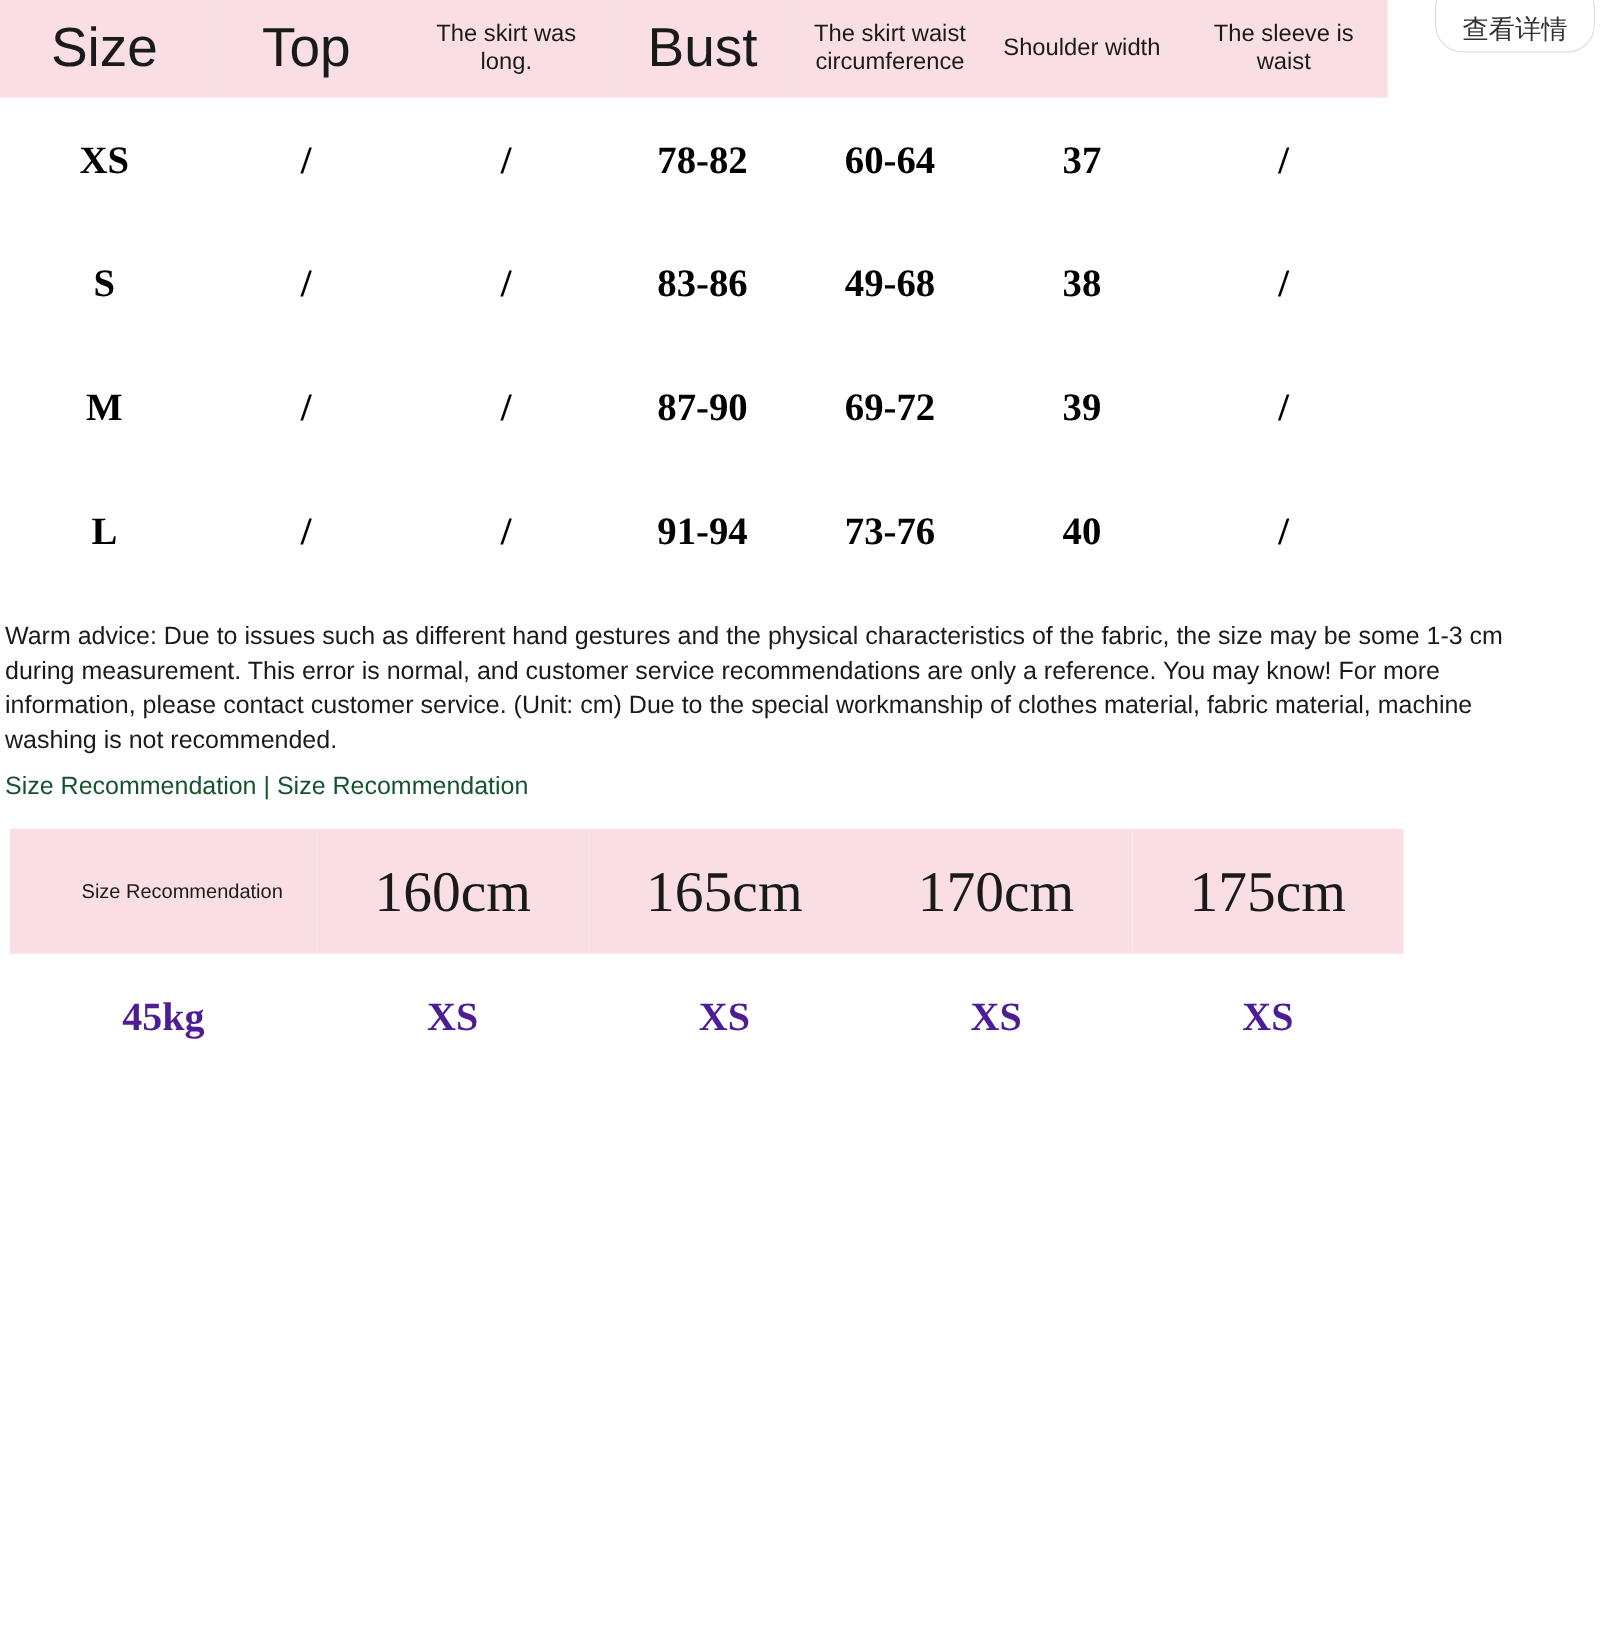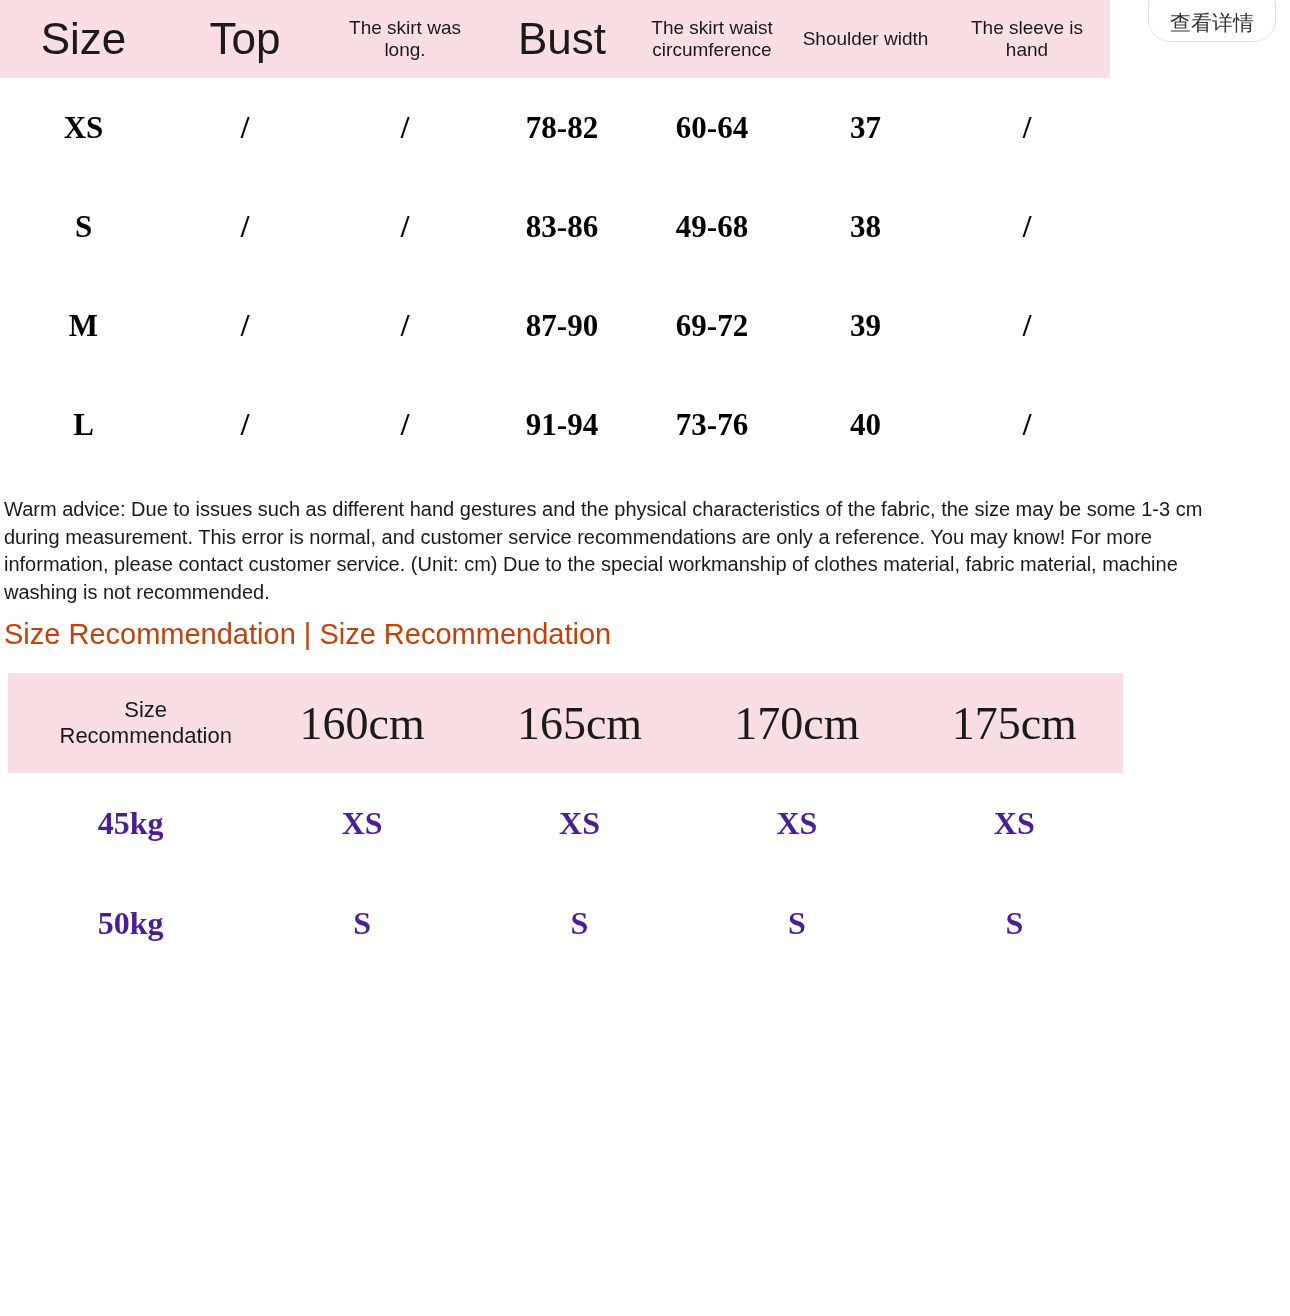--- a/index.html
+++ b/index.html
@@ -72,43 +72,43 @@
     line-height: 1.38;
     color: #1a1a1a;
     font-family: "Liberation Sans", sans-serif;
     max-height: 232px;
     overflow: hidden;
   }
 
   
   .reco-caption {
     margin: 12px 0 0 4px;
-    font-size: 29px;
-    color: #c2410c;
+    font-size: 20px;
+    color: #14532d;
     font-family: "Liberation Sans", sans-serif;
   }
 
   
   .reco-table {
     width: 1115px;
     margin: 22px 0 0 8px;
     border-collapse: collapse;
     table-layout: fixed;
   }
   .reco-table thead th {
     background: #f9dfe3;
     height: 100px;
     vertical-align: middle;
     text-align: center;
     font-weight: normal;
     color: #1a1a1a;
     padding: 0 6px;
   }
   .reco-head-label {
-    font-size: 22px;
+    font-size: 16px;
     line-height: 1.2;
     text-align: left;
     padding-left: 36px !important;
   }
   .reco-head-val {
     font-family: Liberation Serif, serif;
     font-weight: bold;
     font-size: 46px;
   }
   .reco-table tbody td {
@@ -161,21 +161,21 @@
       <col class="col-sleeve">
   </colgroup>
   <thead>
     <tr>
       <th class="th-big">Size</th>
       <th class="th-big">Top</th>
       <th class="th-small">The skirt was long.</th>
       <th class="th-big">Bust</th>
       <th class="th-small">The skirt waist circumference</th>
       <th class="th-small">Shoulder width</th>
-      <th class="th-small">The sleeve is hand</th>
+      <th class="th-small">The sleeve is waist</th>
     </tr>
   </thead>
   <tbody>
     <tr>
       <td class="rowhead">XS</td>
       <td>/</td>
       <td>/</td>
       <td>78-82</td>
       <td>60-64</td>
       <td>37</td>
@@ -233,21 +233,14 @@
     </tr>
   </thead>
   <tbody>
     <tr>
       <td>45kg</td>
       <td>XS</td>
       <td>XS</td>
       <td>XS</td>
       <td>XS</td>
     </tr>
-    <tr>
-      <td>50kg</td>
-      <td>S</td>
-      <td>S</td>
-      <td>S</td>
-      <td>S</td>
-    </tr>
   </tbody>
 </table>
 
 </body></html>

